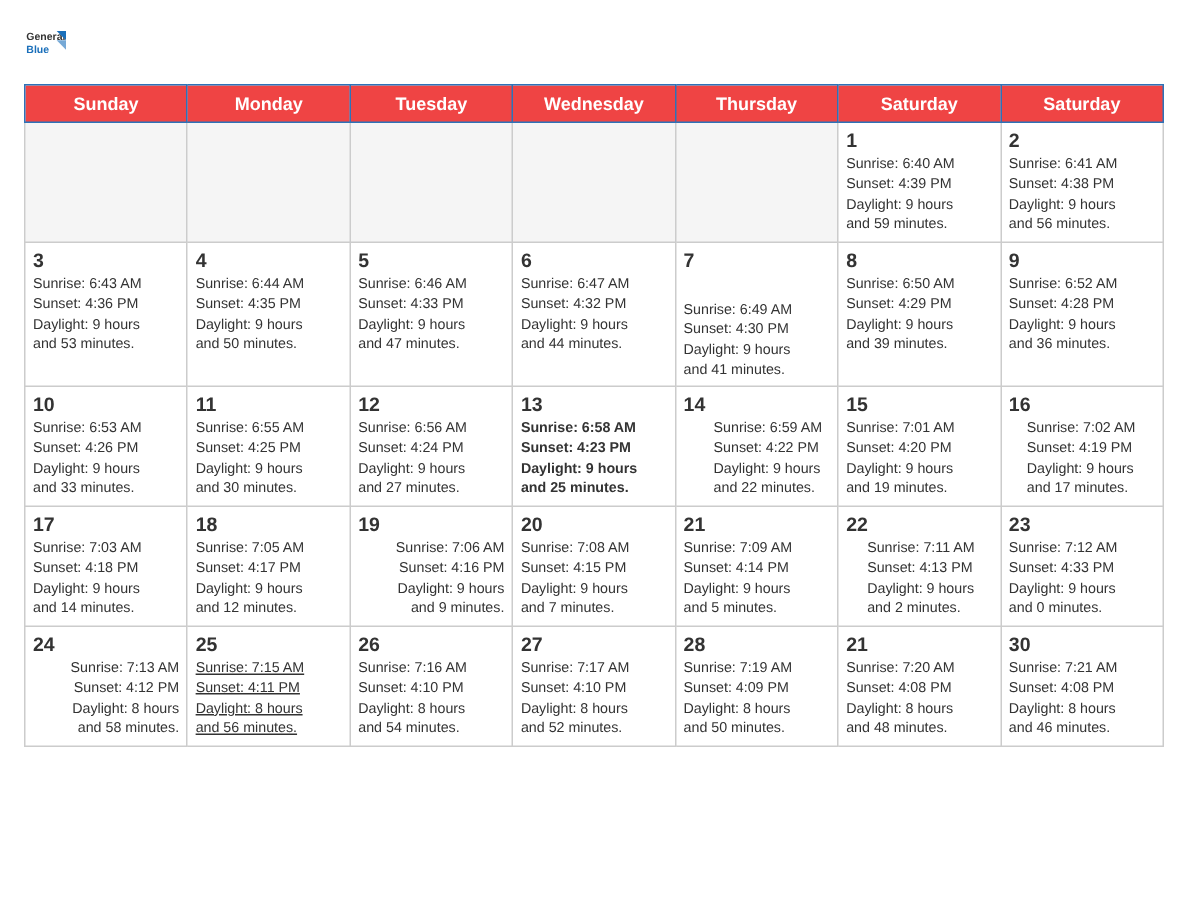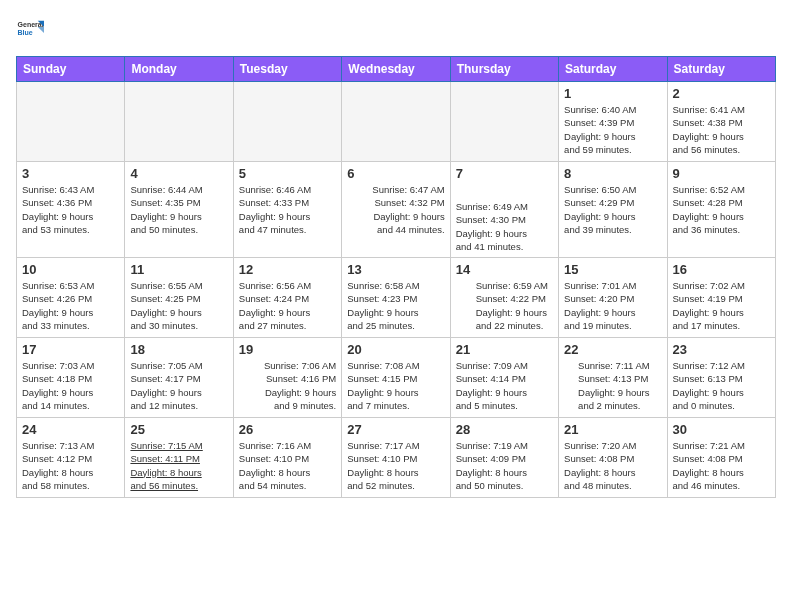--- a/index.html
+++ b/index.html
@@ -46,25 +46,25 @@
     }
     .location {
       font-size: 16px;
       color: #555;
     }
     .calendar {
       width: 100%;
       border-collapse: collapse;
     }
     .calendar th {
-      background-color: #8b5cf6;
+      background-color: #ef4444;
       color: #fff;
       font-size: 12px;
       font-weight: bold;
-      text-align: left;
+      text-align: center;
       padding: 5px 6px;
       border: 1px solid #2d72b8;
     }
     .calendar td {
       vertical-align: top;
       border: 1px solid #ccc;
       padding: 4px 5px;
       font-size: 10px;
       color: #333;
       width: calc(100% / 7);
@@ -164,21 +164,21 @@
           </td>
           <td>
             <div class="day-number">5</div>
             <div class="day-detail" style="white-space: pre-line;">Sunrise: 6:46 AM
 Sunset: 4:33 PM
 Daylight: 9 hours
 and 47 minutes.</div>
           </td>
           <td>
             <div class="day-number">6</div>
-            <div class="day-detail" style="white-space: pre-line; text-align: right;">Sunrise: 6:47 AM
+            <div class="day-detail" style="white-space: pre-line;">Sunrise: 6:47 AM
 Sunset: 4:32 PM
 Daylight: 9 hours
 and 44 minutes.</div>
           </td>
           <td>
             <div class="day-number">7</div>
             <div class="day-detail" style="white-space: pre-line; margin-top: 19px;">Sunrise: 6:49 AM
 Sunset: 4:30 PM
 Daylight: 9 hours
 and 41 minutes.</div>
@@ -215,42 +215,42 @@
           </td>
           <td>
             <div class="day-number">12</div>
             <div class="day-detail" style="white-space: pre-line;">Sunrise: 6:56 AM
 Sunset: 4:24 PM
 Daylight: 9 hours
 and 27 minutes.</div>
           </td>
           <td>
             <div class="day-number">13</div>
-            <div class="day-detail" style="white-space: pre-line;">Sunrise: 6:58 AM
+            <div class="day-detail" style="white-space: pre-line; font-weight: bold;">Sunrise: 6:58 AM
 Sunset: 4:23 PM
 Daylight: 9 hours
 and 25 minutes.</div>
           </td>
           <td>
             <div class="day-number">14</div>
             <div class="day-detail" style="white-space: pre-line; margin-left: 20px;">Sunrise: 6:59 AM
 Sunset: 4:22 PM
 Daylight: 9 hours
 and 22 minutes.</div>
           </td>
           <td>
             <div class="day-number">15</div>
             <div class="day-detail" style="white-space: pre-line;">Sunrise: 7:01 AM
 Sunset: 4:20 PM
 Daylight: 9 hours
 and 19 minutes.</div>
           </td>
           <td>
             <div class="day-number">16</div>
-            <div class="day-detail" style="white-space: pre-line;">Sunrise: 7:02 AM
+            <div class="day-detail" style="white-space: pre-line; margin-left: 12px;">Sunrise: 7:02 AM
 Sunset: 4:19 PM
 Daylight: 9 hours
 and 17 minutes.</div>
           </td>
         </tr>
         <tr>
           <td>
             <div class="day-number">17</div>
             <div class="day-detail" style="white-space: pre-line;">Sunrise: 7:03 AM
 Sunset: 4:18 PM
@@ -288,29 +288,29 @@
           <td>
             <div class="day-number">22</div>
             <div class="day-detail" style="white-space: pre-line; margin-left: 14px;">Sunrise: 7:11 AM
 Sunset: 4:13 PM
 Daylight: 9 hours
 and 2 minutes.</div>
           </td>
           <td>
             <div class="day-number">23</div>
             <div class="day-detail" style="white-space: pre-line;">Sunrise: 7:12 AM
-Sunset: 6:13 PM
+Sunset: 4:33 PM
 Daylight: 9 hours
 and 0 minutes.</div>
           </td>
         </tr>
         <tr>
           <td>
             <div class="day-number">24</div>
-            <div class="day-detail" style="white-space: pre-line;">Sunrise: 7:13 AM
+            <div class="day-detail" style="white-space: pre-line; text-align: right;">Sunrise: 7:13 AM
 Sunset: 4:12 PM
 Daylight: 8 hours
 and 58 minutes.</div>
           </td>
           <td>
             <div class="day-number">25</div>
             <div class="day-detail" style="white-space: pre-line; text-decoration: underline;">Sunrise: 7:15 AM
 Sunset: 4:11 PM
 Daylight: 8 hours
 and 56 minutes.</div>

